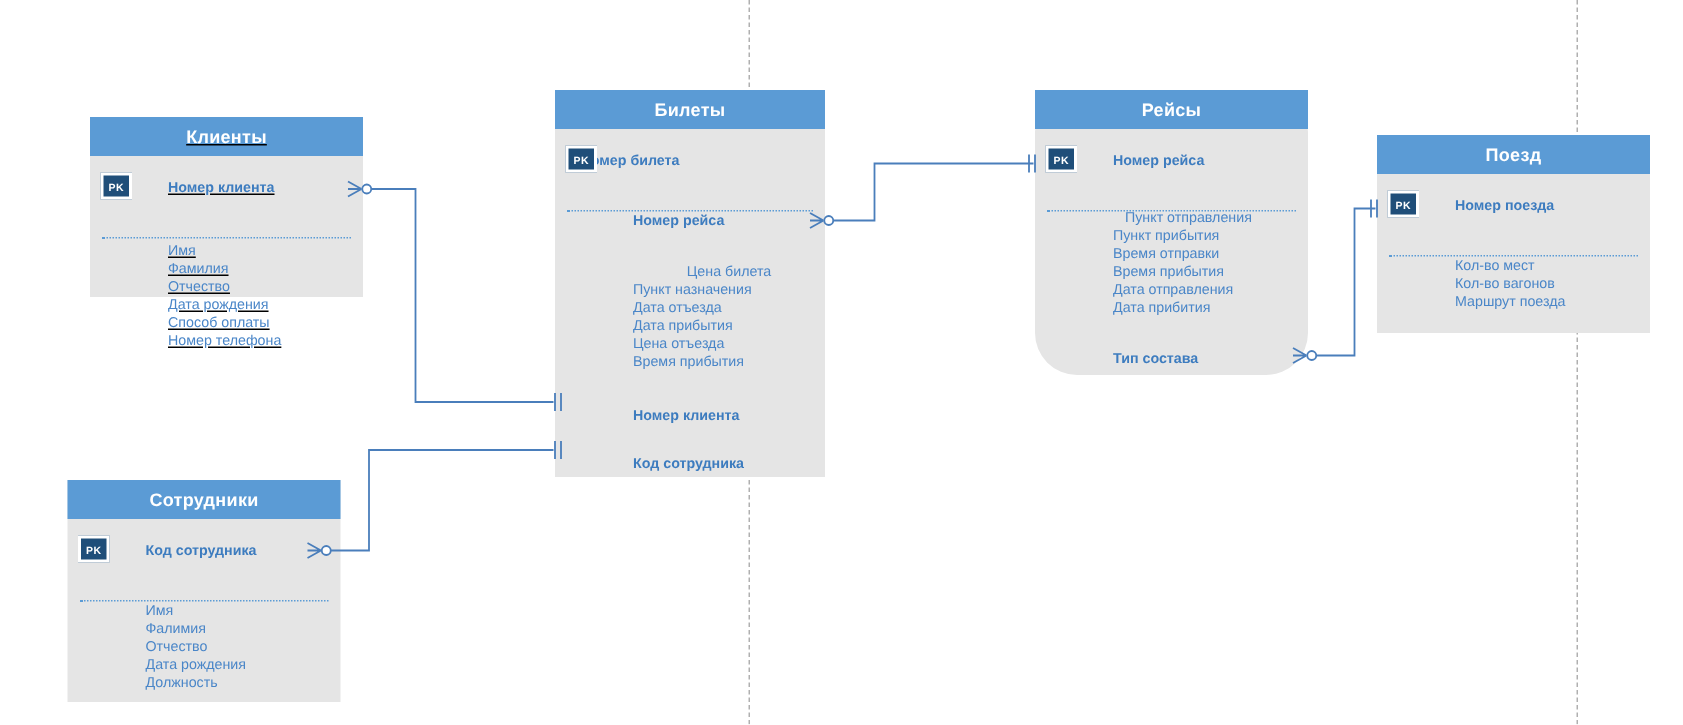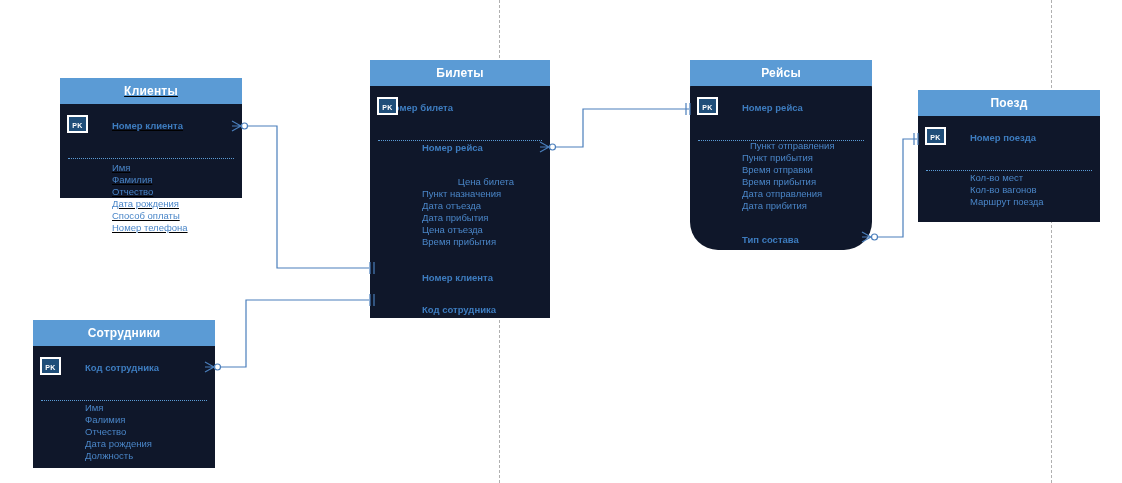--- a/index.html
+++ b/index.html
@@ -17,21 +17,21 @@
   }
   .page-guide {
     position: absolute;
     top: 0;
     bottom: 0;
     width: 0;
     border-left: 1px dashed #b0b0b0;
   }
   .entity {
     position: absolute;
-    background: #0f172a;
+    background: #e5e5e5;
     box-sizing: border-box;
   }
   .entity-header {
     background: #5b9bd5;
     color: #ffffff;
     font-size: 12px;
     font-weight: bold;
     text-align: center;
     line-height: 26px;
     height: 26px;
@@ -171,21 +171,21 @@
         <span class="pk-badge">PK</span>
         <span>Номер поезда</span>
       </div>
       <div class="divider" style="top:38px;"></div>
       <div class="field" style="margin-top:28px;">Кол-во мест</div>
       <div class="field">Кол-во вагонов</div>
       <div class="field">Маршрут поезда</div>
     </div>
   </div>
 
-  <div class="entity" style="left:33px; top:320px; width:182px; height:148px;">
+  <div class="entity" style="left:45px; top:320px; width:182px; height:148px;">
     <div class="entity-header">Сотрудники</div>
     <div class="entity-body">
       <div class="field key" style="margin-top:16px;">
         <span class="pk-badge">PK</span>
         <span>Код сотрудника</span>
       </div>
       <div class="divider" style="top:38px;"></div>
       <div class="field" style="margin-top:28px;">Имя</div>
       <div class="field">Фалимия</div>
       <div class="field">Отчество</div>

